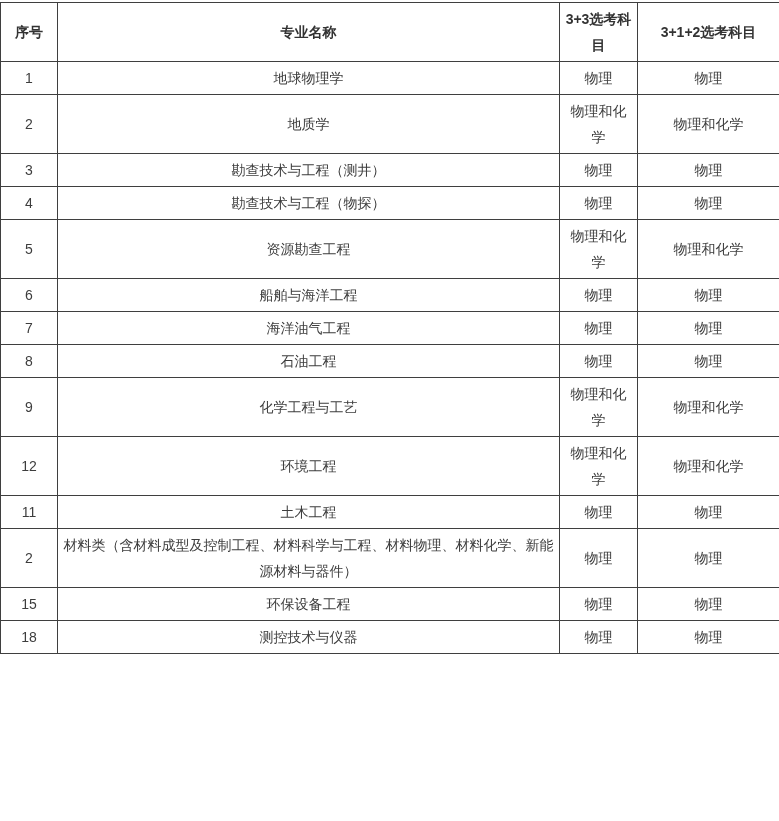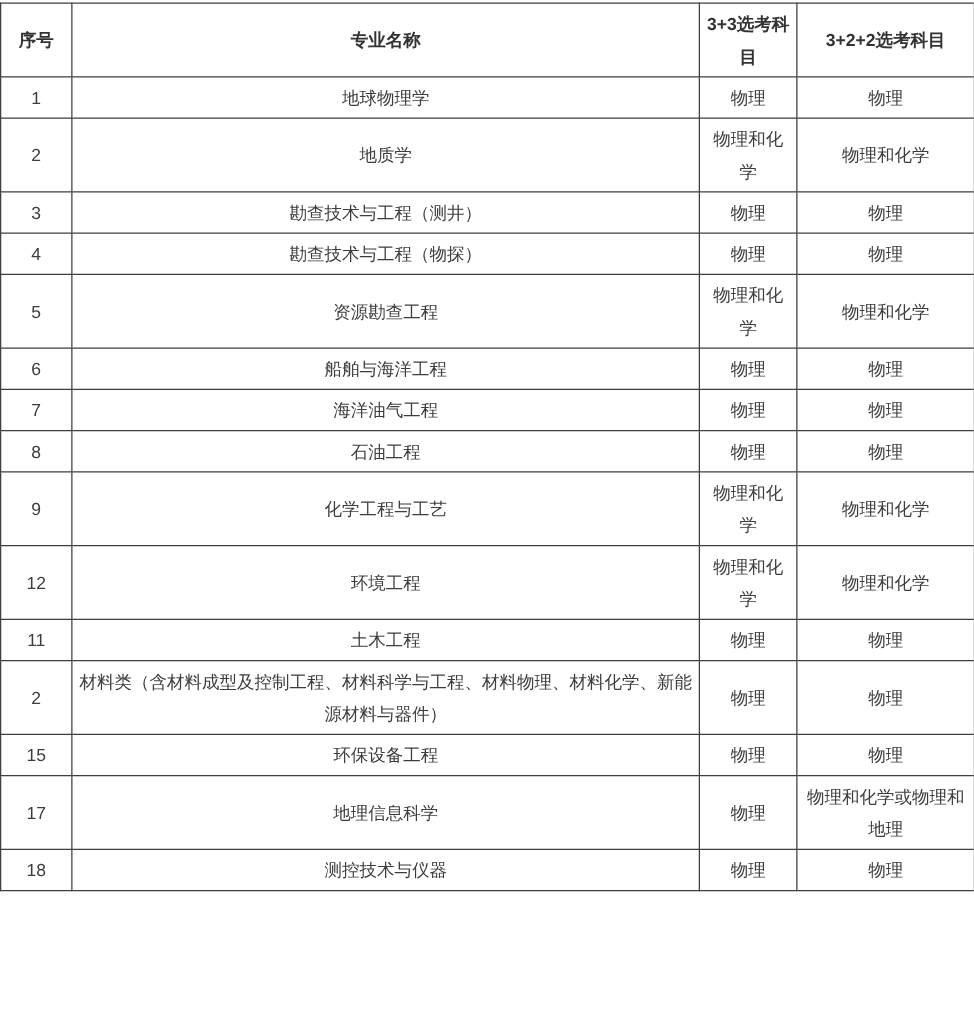--- a/index.html
+++ b/index.html
@@ -59,21 +59,21 @@
       <col class="col-no">
       <col class="col-major">
       <col class="col-s33">
       <col class="col-s312">
     </colgroup>
     <thead>
       <tr>
         <th>序号</th>
         <th>专业名称</th>
         <th class="cell-s33">3+3选考科目</th>
-        <th>3+2+2选考科目</th>
+        <th>3+1+2选考科目</th>
       </tr>
     </thead>
     <tbody>
         <tr>
           <td class="cell-no">1</td>
           <td class="cell-major">地球物理学</td>
           <td class="cell-s33">物理</td>
           <td class="cell-s312">物理</td>
         </tr>
         <tr>
@@ -142,26 +142,20 @@
           <td class="cell-s33">物理</td>
           <td class="cell-s312">物理</td>
         </tr>
         <tr>
           <td class="cell-no">15</td>
           <td class="cell-major">环保设备工程</td>
           <td class="cell-s33">物理</td>
           <td class="cell-s312">物理</td>
         </tr>
         <tr>
-          <td class="cell-no">17</td>
-          <td class="cell-major">地理信息科学</td>
-          <td class="cell-s33">物理</td>
-          <td class="cell-s312">物理和化学或物理和地理</td>
-        </tr>
-        <tr>
           <td class="cell-no">18</td>
           <td class="cell-major">测控技术与仪器</td>
           <td class="cell-s33">物理</td>
           <td class="cell-s312">物理</td>
         </tr>
       </tbody>
   </table>
 </div>
 
 </body></html>

